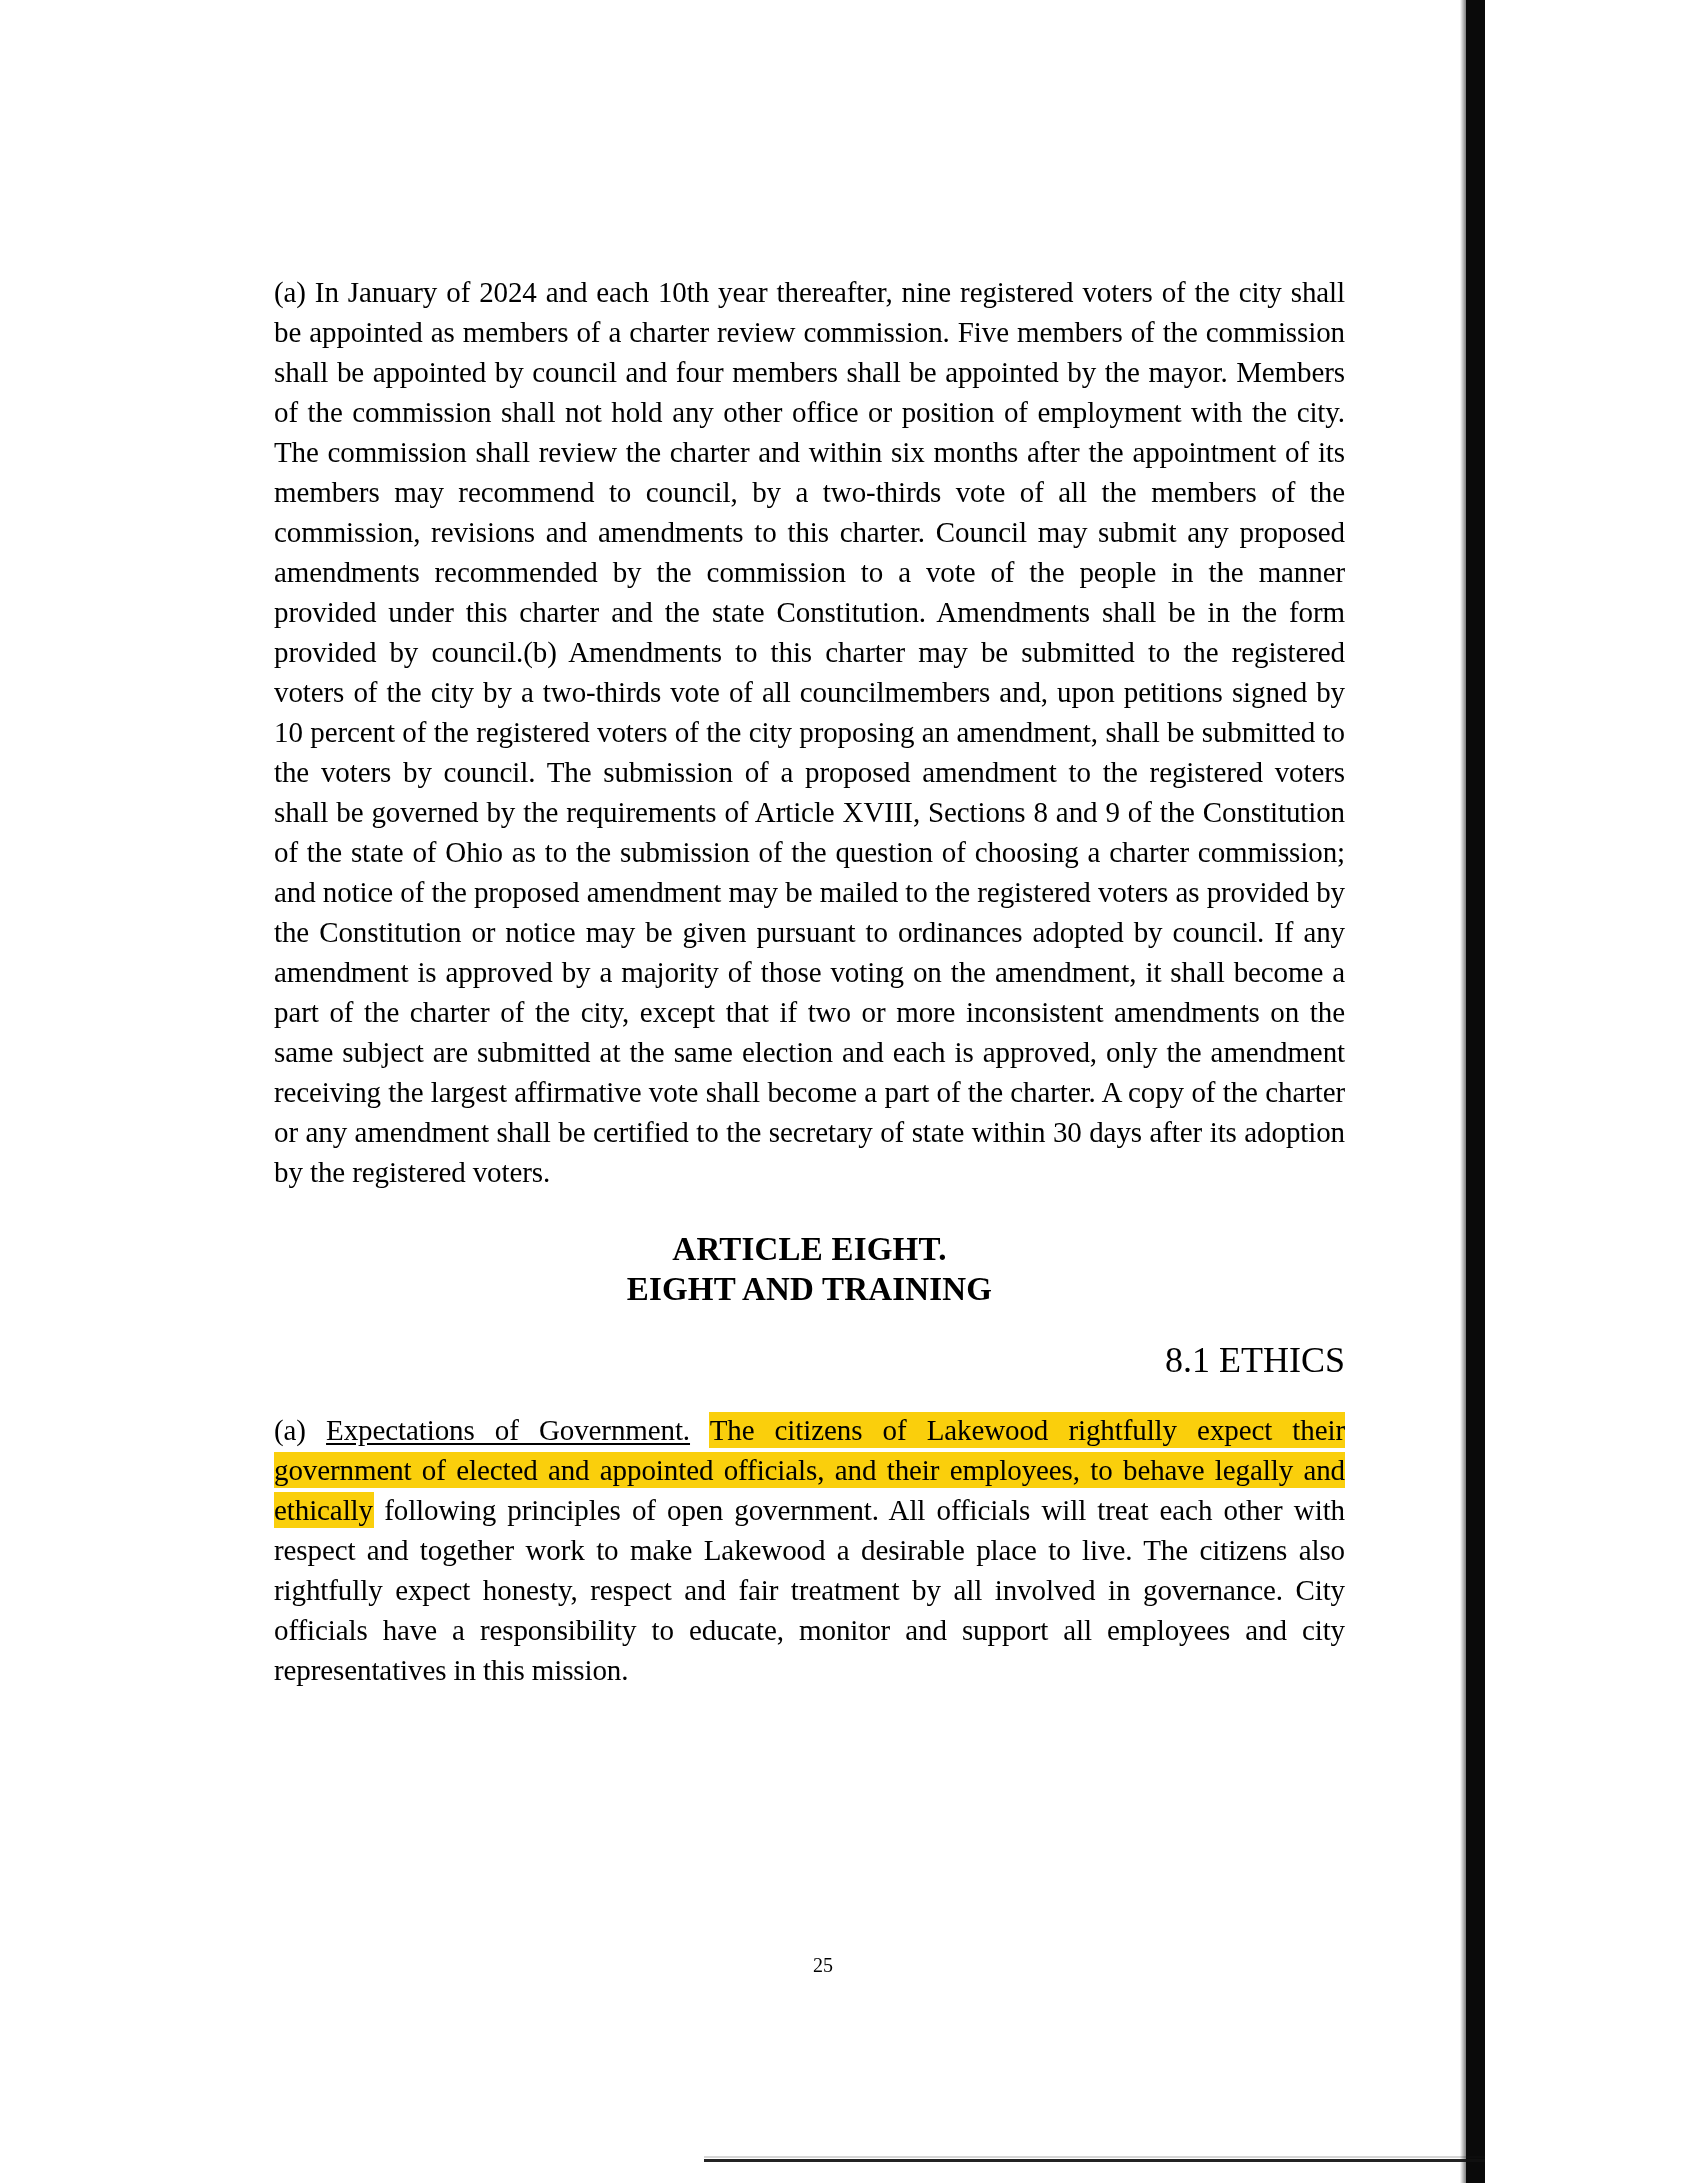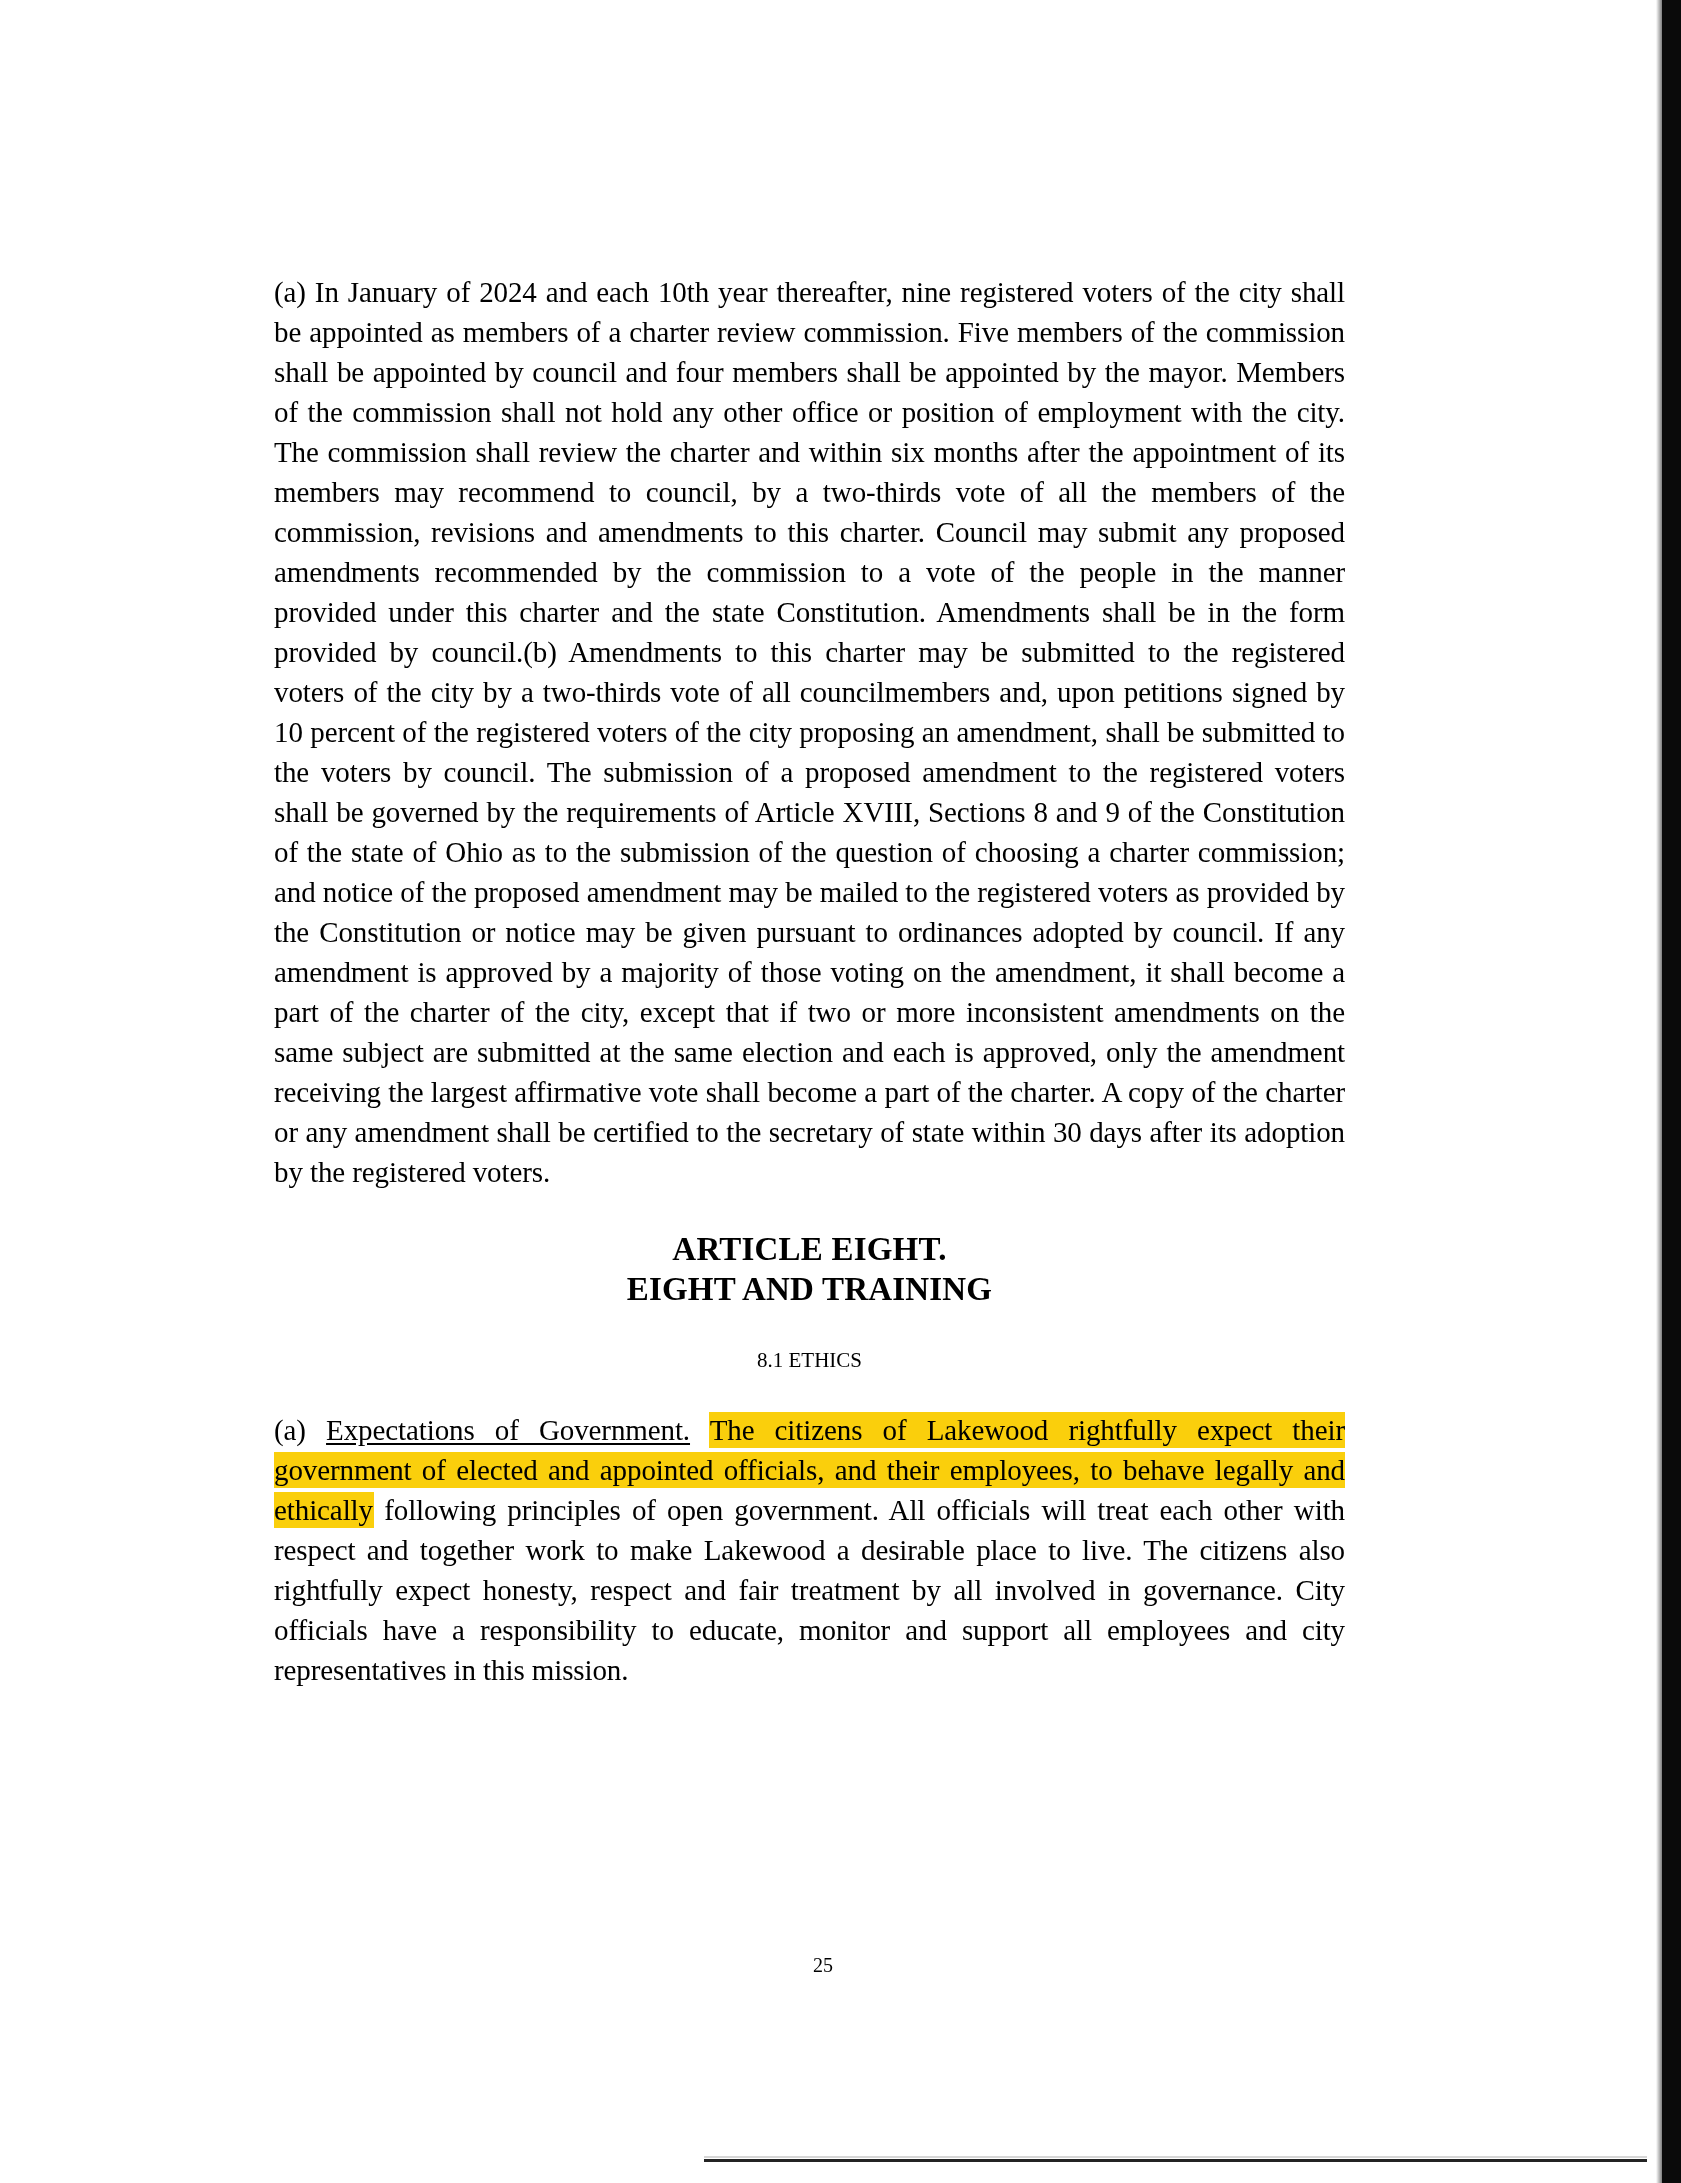--- a/index.html
+++ b/index.html
@@ -7,24 +7,25 @@
     padding: 0;
     background: #ffffff;
   }
   body {
     font-family: "Liberation Serif", "DejaVu Serif", serif;
     color: #000000;
   }
 
   #page {
     position: relative;
-    width: 1681px;
+    width: 1465px;
     height: 2183px;
     background: #ffffff;
     overflow: hidden;
+    padding-left: 20px;
   }
 
   
   .scan-gutter {
     position: absolute;
     top: 0;
     right: 0;
     width: 18.6px;
     height: 2183px;
     background: #0a0a0a;
@@ -79,23 +80,23 @@
 
   .headings {
     text-align: center;
     font-weight: bold;
     font-size: 33px;
     line-height: 40px;
     letter-spacing: 0.2px;
   }
 
   .section-heading {
-    font-size: 21px;
+    font-size: 36px;
     line-height: 40px;
-    text-align: center;
+    text-align: right;
   }
 
   .underlined { text-decoration: underline; text-underline-offset: 3.3px; }
 
   .hl {
     background-color: #facf0c;
     box-shadow: 0 0 0 1.3px #facf0c;
     padding: 1.3px 0;
   }
 

